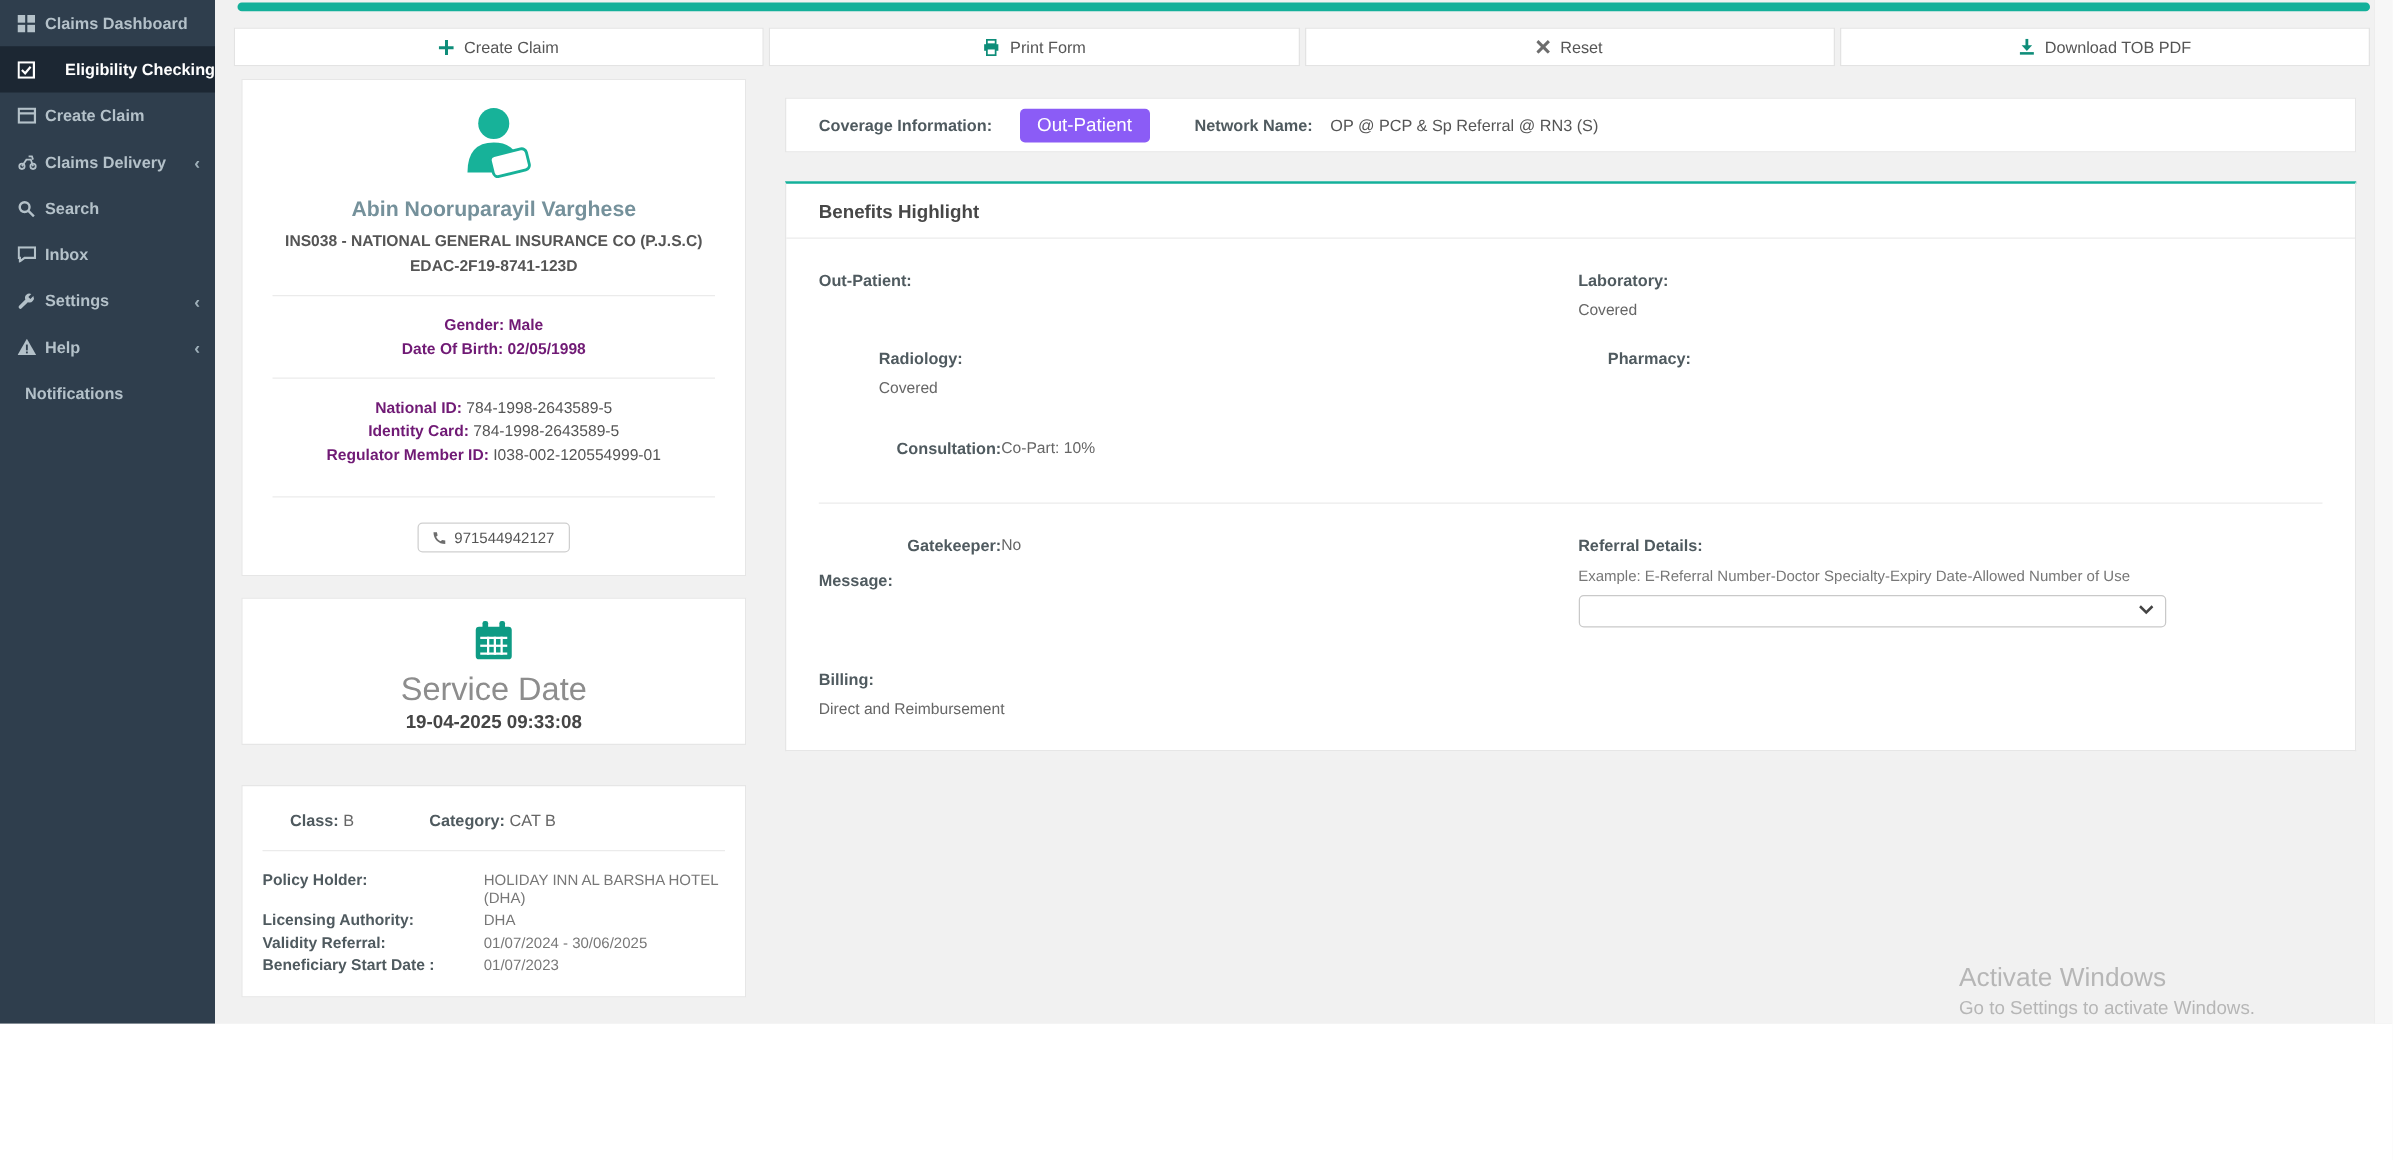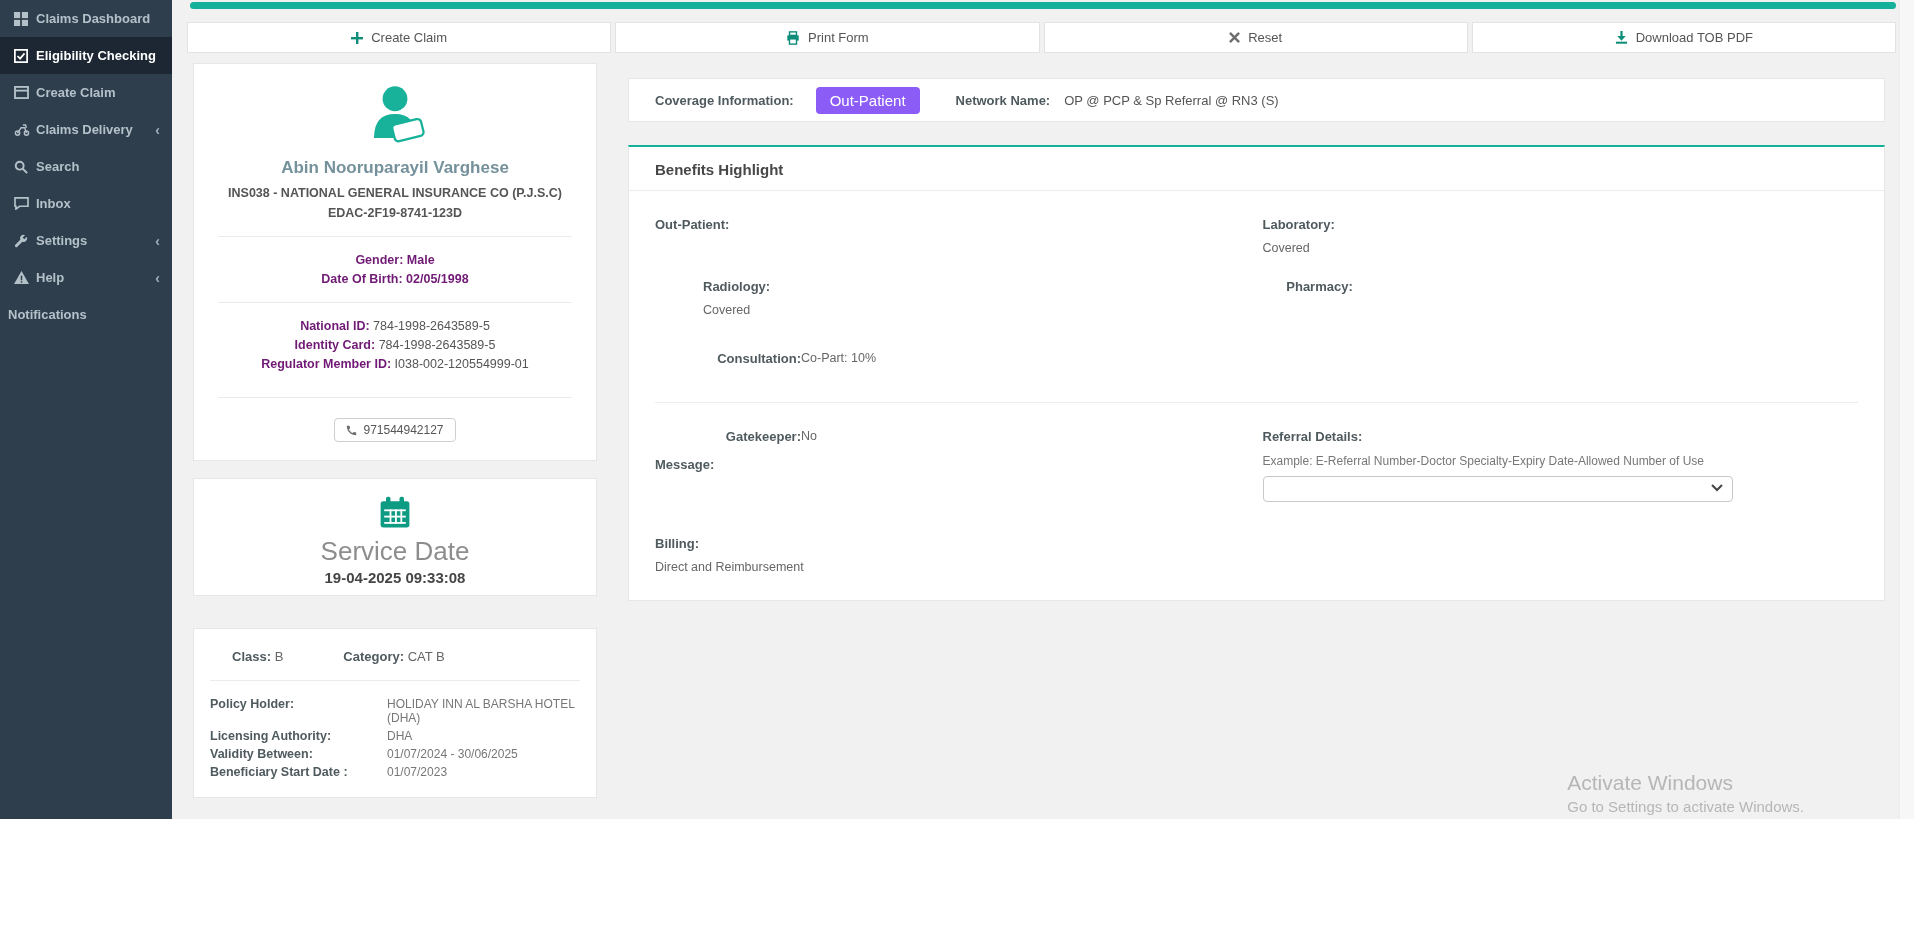--- a/index.html
+++ b/index.html
@@ -5,24 +5,24 @@
   * { margin:0; padding:0; box-sizing:border-box; }
   html,body { width:1914px; height:928px; background:#ffffff;
     font-family:"Liberation Sans","DejaVu Sans",sans-serif; }
   .app { position:relative; width:1914px; height:819px; background:#f1f1f1; overflow:hidden; }
 
   
   .sidebar { position:absolute; left:0; top:0; width:172px; height:819px; background:#2f3e4d; }
   .side-item { display:flex; align-items:center; height:37px; padding-left:14px;
     color:#b4c1c9; font-size:13px; font-weight:bold; cursor:pointer; }
   .side-item .s-icon { width:22px; display:inline-flex; justify-content:flex-start; color:#b4c1c9; }
-  .side-item.active { background:#1c2733; color:#ffffff; }
+  .side-item.active { background:#1c2733; color:#ffffff;justify-content:space-between; }
   .side-item.active .s-icon { color:#ffffff; }
   .side-item .chev { margin-left:auto; margin-right:12px; font-size:14px; color:#9fb0ba; }
-  .side-item.noicon { padding-left:8px; }
+  .side-item.noicon { padding-left:20px; }
   svg.ic { display:block; }
 
   
   .main { position:absolute; left:172px; top:0; right:0; bottom:0; }
   .progressbar { margin:2px 18px 0 18px; height:7px; border-radius:4px; background:#14b09a; }
   .toolbar { margin:13px 18px 0 15px; display:flex; gap:4px; }
   .tool-btn { flex:1; height:31px; background:#ffffff; border:1px solid #e3e3e3;
     display:flex; align-items:center; justify-content:center; gap:8px;
     font-size:13px; color:#555; cursor:pointer; }
   .tool-btn .t-icon { color:#0e8d79; display:inline-flex; }
@@ -309,21 +309,21 @@
               <span>B</span></span>
             <span><b>Category:</b>
               <span>CAT B</span></span>
           </div>
           <div class="divider"></div>
           <div class="pol-grid">
             <div class="pl">Policy Holder:</div>
             <div>HOLIDAY INN AL BARSHA HOTEL (DHA)</div>
             <div class="pl">Licensing Authority:</div>
             <div>DHA</div>
-            <div class="pl">Validity Between:</div>
+            <div class="pl">Validity Referral:</div>
             <div>01/07/2024 - 30/06/2025</div>
             <div class="pl">Beneficiary Start Date :</div>
             <div>01/07/2023</div>
           </div>
         </div>
       </div>
 
       <div class="right-col">
 
         <div class="card coverage-card">

